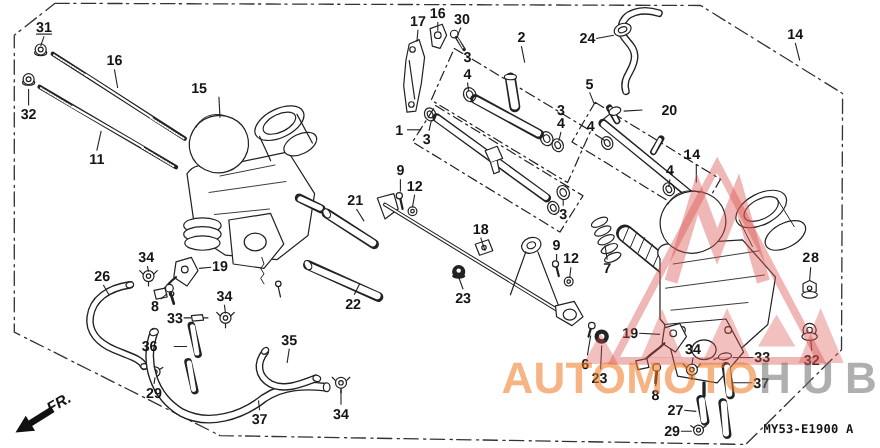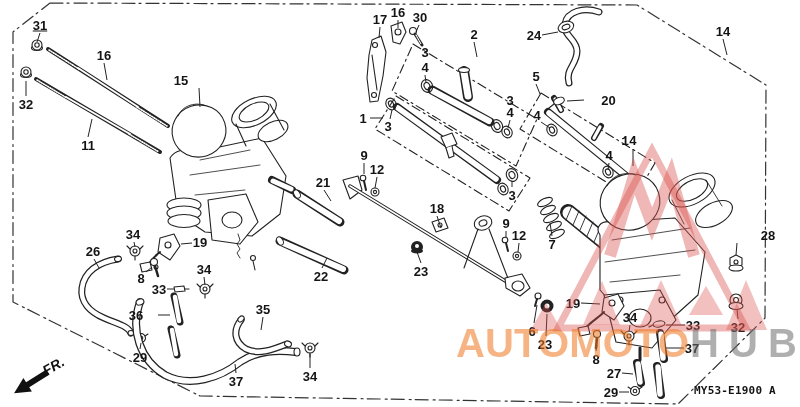--- a/index.html
+++ b/index.html
@@ -417,21 +417,21 @@
       <div class="callout" style="left: 629px; top: 141px; font-family: Liberation Mono, monospace;">14</div>
       <div class="callout" style="left: 609px; top: 155px;">4</div>
       <div class="callout" style="left: 364px; top: 155px;">9</div>
       <div class="callout" style="left: 377px; top: 169px;">12</div>
       <div class="callout" style="left: 323px; top: 182px;">21</div>
       <div class="callout" style="left: 512px; top: 195px;">3</div>
       <div class="callout" style="left: 437px; top: 208px;">18</div>
       <div class="callout" style="left: 506px; top: 223px;">9</div>
       <div class="callout" style="left: 519px; top: 235px;">12</div>
       <div class="callout" style="left: 552px; top: 244px;">7</div>
-      <div class="callout" style="left: 768px; top: 235px;">28</div>
+      <div class="callout" style="left: 737px; top: 235px; font-family: Liberation Mono, monospace;">28</div>
       <div class="callout" style="left: 421px; top: 271px;">23</div>
       <div class="callout" style="left: 321px; top: 276px;">22</div>
       <div class="callout" style="left: 133px; top: 234px;">34</div>
       <div class="callout" style="left: 93px; top: 251px;">26</div>
       <div class="callout" style="left: 200px; top: 242px;">19</div>
       <div class="callout" style="left: 141px; top: 278px;">8</div>
       <div class="callout" style="left: 159px; top: 289px;">33</div>
       <div class="callout" style="left: 204px; top: 269px;">34</div>
       <div class="callout" style="left: 136px; top: 315px;">36</div>
       <div class="callout" style="left: 140px; top: 357px;">29</div>

